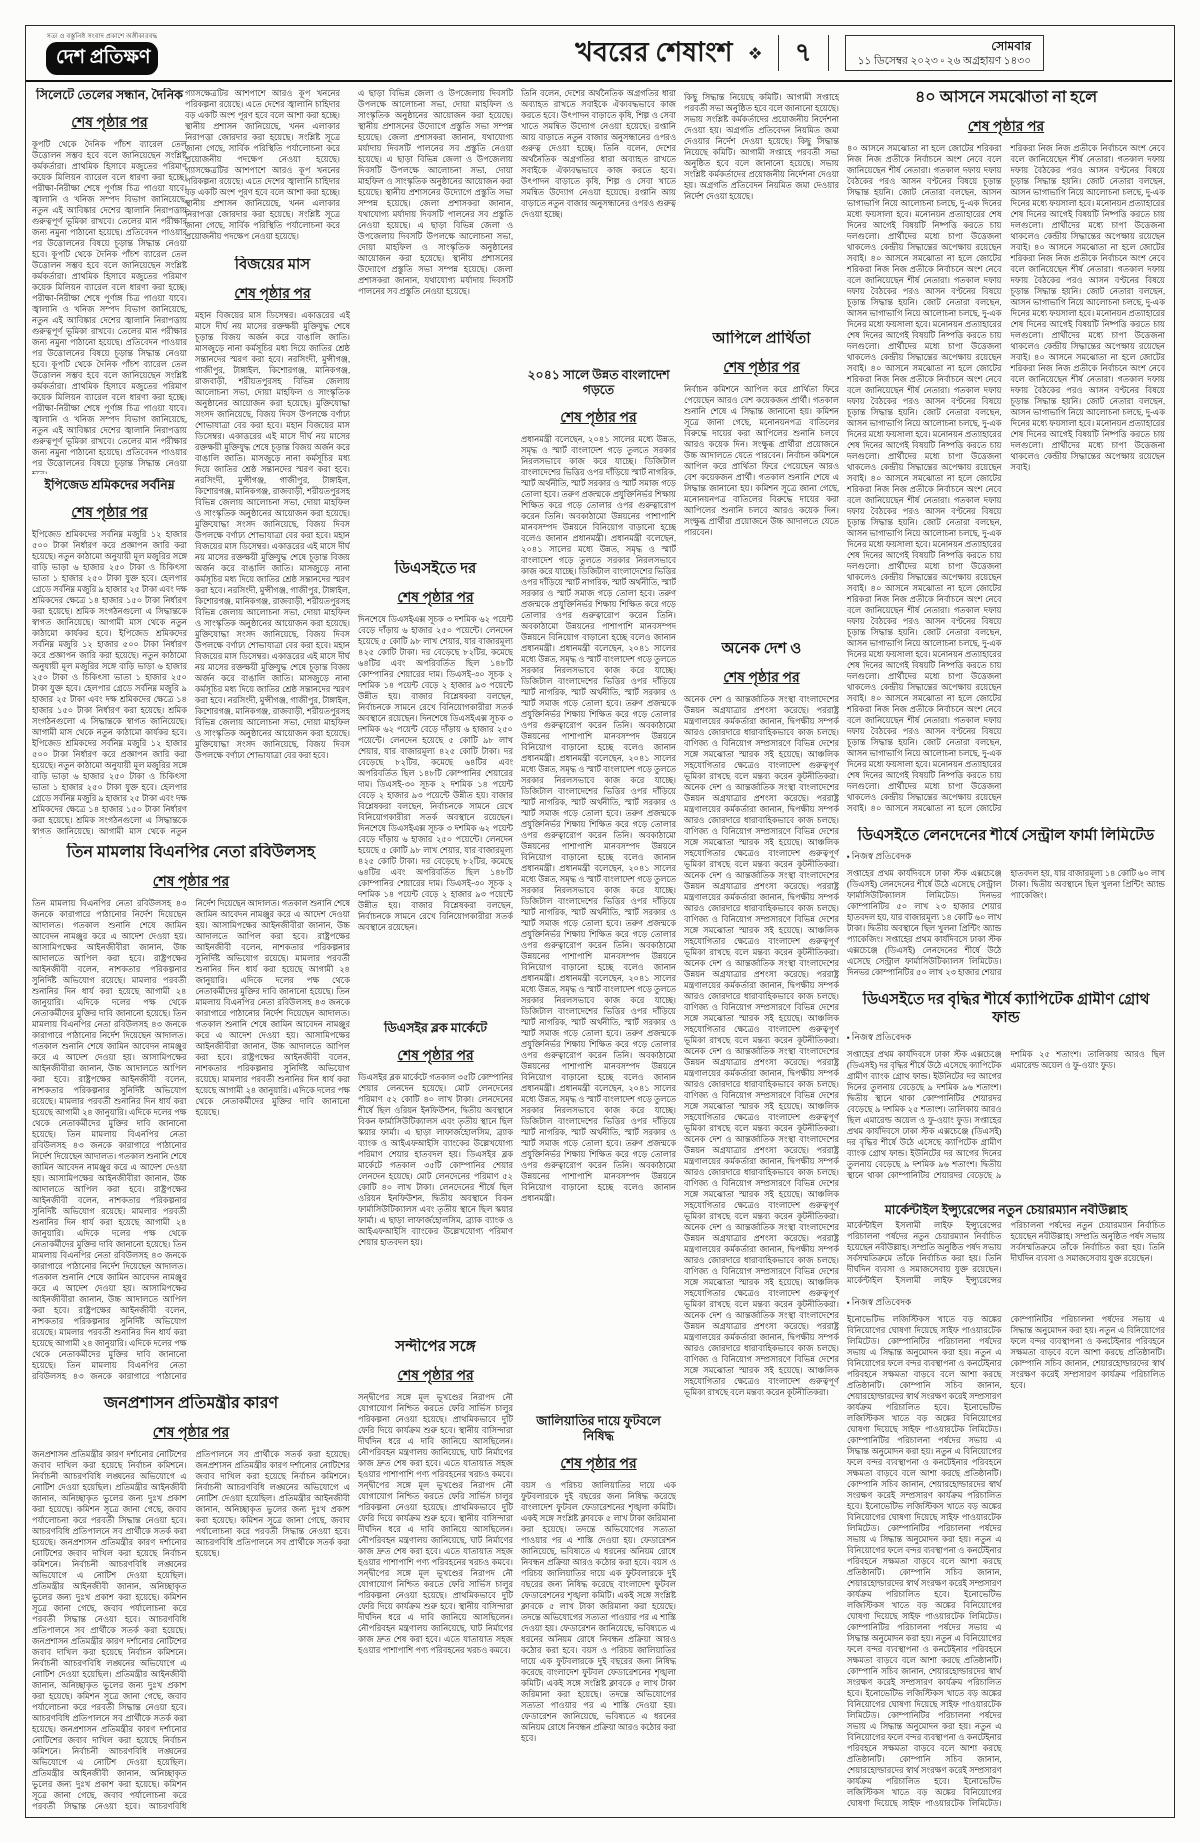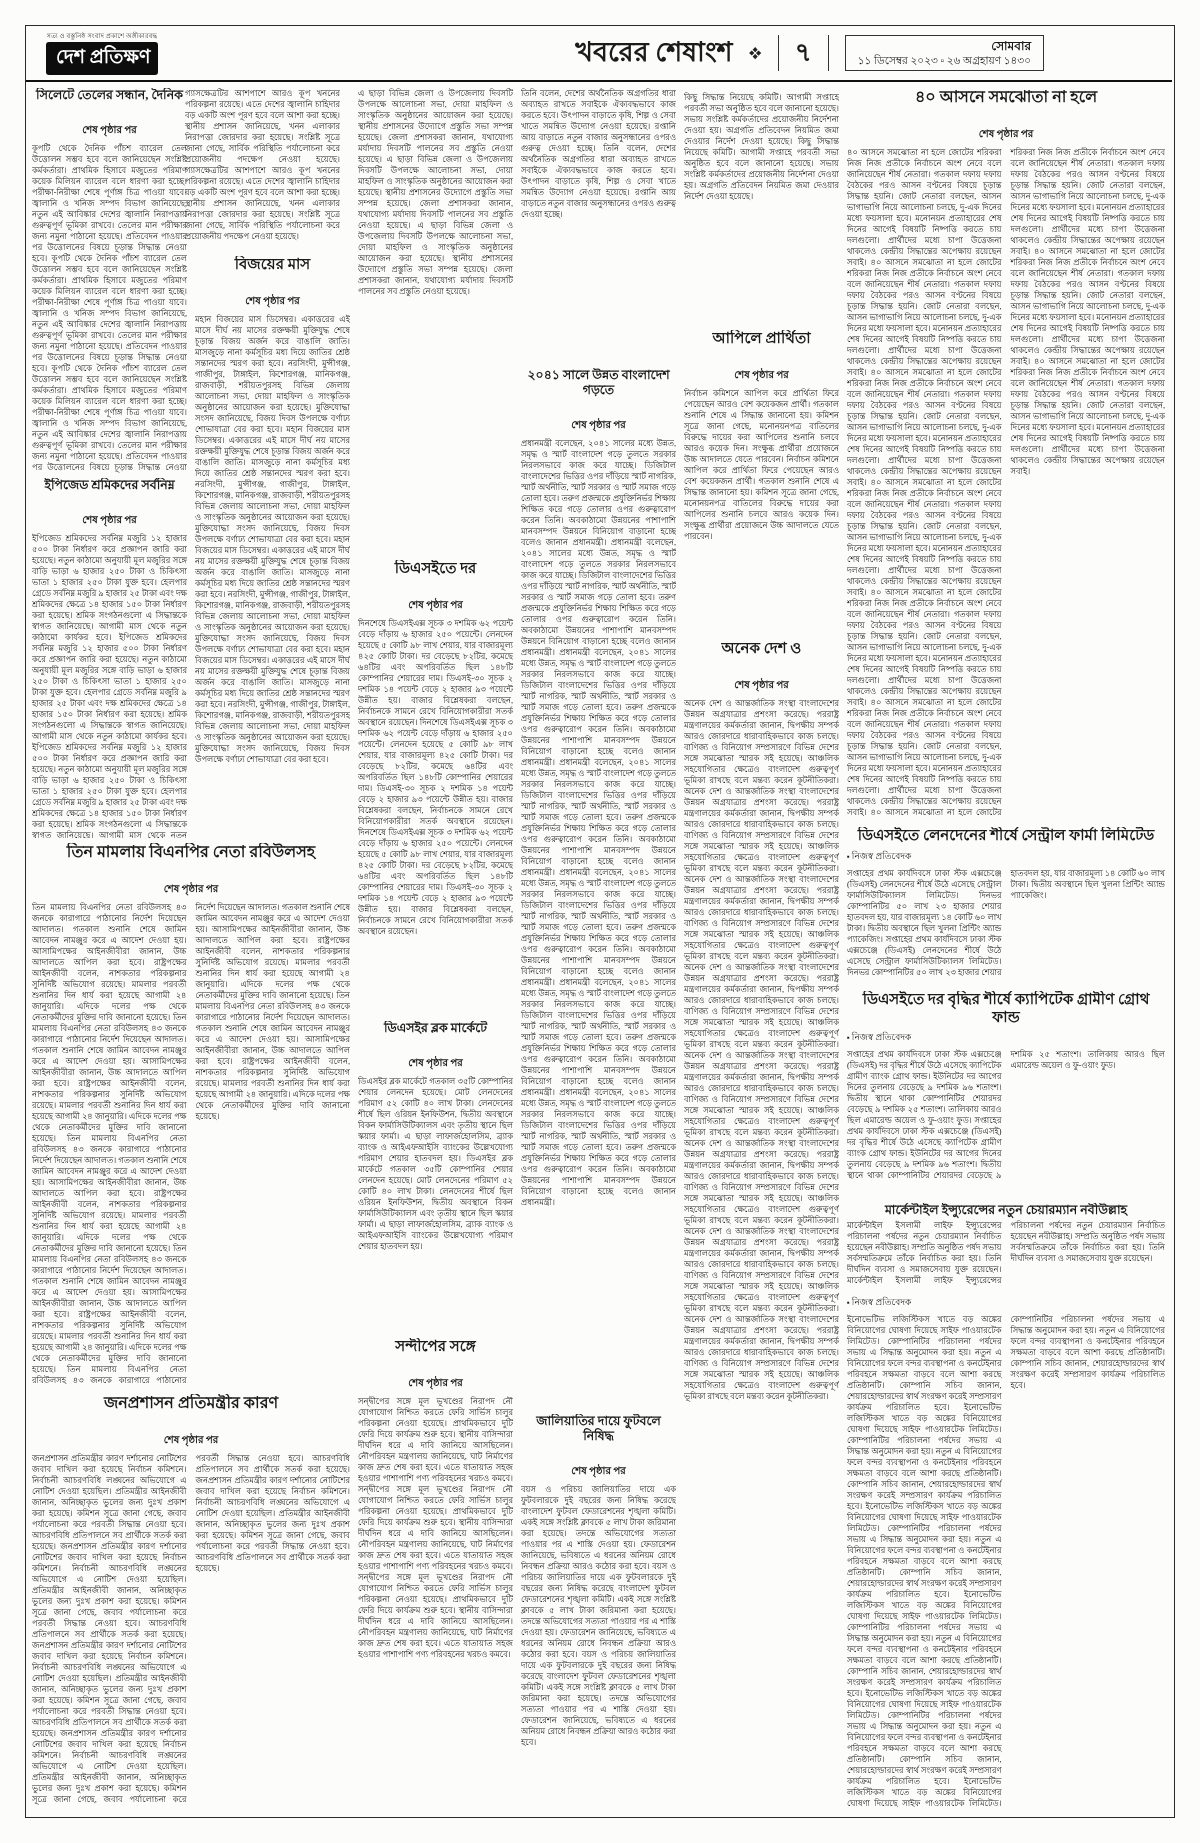--- a/index.html
+++ b/index.html
@@ -9,34 +9,34 @@
   }
   .frame{position:absolute;left:25px;top:25px;width:1148px;height:1791px;border:1px solid #2a2a2a;pointer-events:none;}
   
   .hdr{
     position:absolute;left:26px;top:26px;width:1146px;height:56px;box-sizing:border-box;
     border-bottom:2px solid #111;display:flex;align-items:center;padding:0 10px;gap:16px;
   }
   .logo-wrap{display:flex;flex-direction:column;align-items:center;width:132px;}
   .logo-tagline{font-size:6.5px;letter-spacing:.2px;white-space:nowrap;overflow:hidden;max-width:132px;color:#333;}
   .logo-box{background:#0d0d0d;color:#fff;font-weight:bold;font-size:19px;line-height:1.1;
-    padding:5px 10px 7px;border-radius:3px;width:112px;text-align:center;box-sizing:border-box;white-space:nowrap;}
+    padding:5px 10px 7px;border-radius:11px;width:112px;text-align:center;box-sizing:border-box;white-space:nowrap;}
   .section-title{margin-left:auto;font-size:27px;font-weight:bold;white-space:nowrap;}
   .ornament{font-size:17px;line-height:1;color:#222;}
   .pageno{font-size:26px;font-weight:bold;padding:2px 16px;border-left:1px solid #333;border-right:1px solid #333;line-height:1.2;}
   .datebox{border:1px solid #333;padding:3px 12px;text-align:right;margin-right:118px;}
   .datebox .day{font-weight:bold;font-size:12px;line-height:1.25;}
   .datebox .dateline{font-size:10.5px;line-height:1.3;white-space:nowrap;}
   
   .blk{position:absolute;overflow:hidden;box-sizing:border-box;display:flex;flex-direction:column;}
   .hl{margin:0 4px 2px;text-align:center;font-weight:bold;line-height:1.18;font-family:"Liberation Serif","DejaVu Serif",serif;}
   .h-sm{font-size:12.5px;}
   .h-md{font-size:15px;}
   .h-lg{font-size:16px;}
-  .cont{text-align:center;font-size:10px;font-weight:bold;margin:17px 0 4px;}
+  .cont{text-align:center;font-size:14px;font-weight:bold;margin:6px 0 4px;text-decoration:underline;}
   .byline{font-size:9px;font-weight:normal;margin:2px 0 4px;}
   .byline::before{content:"▪ ";font-size:8px;}
   .body{
     flex:1;overflow:hidden;font-size:8.3px;line-height:11px;text-align:justify;
     word-break:break-word;color:#232323;column-fill:auto;
   }
   .cols2{column-count:2;column-gap:9px;}
 </style>
 </head>
 <body>

